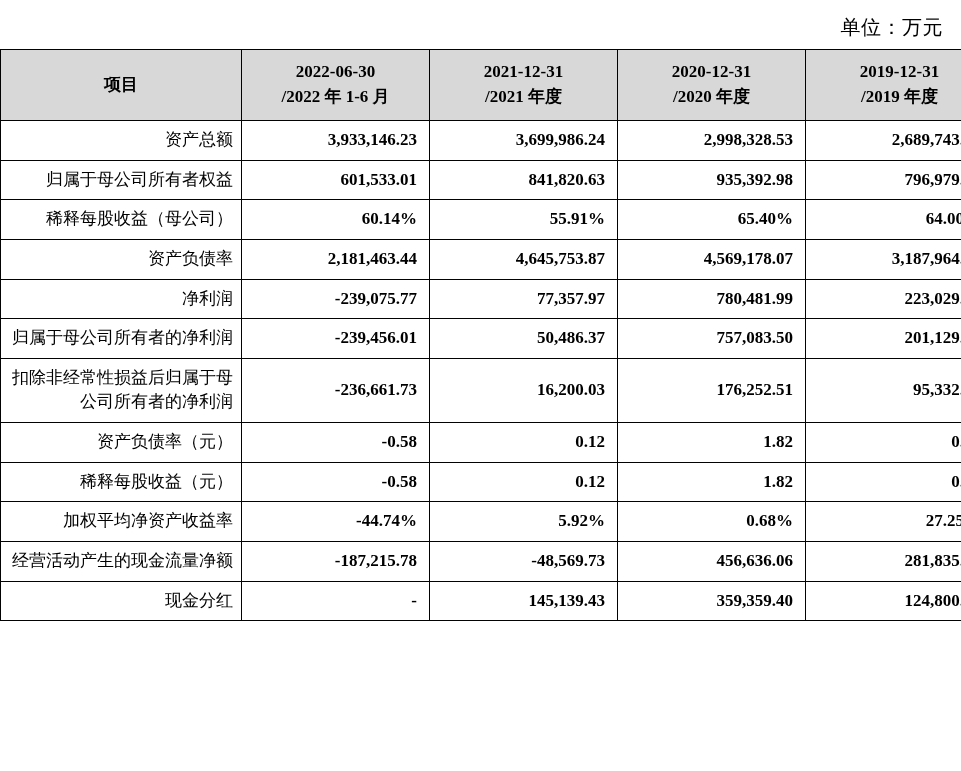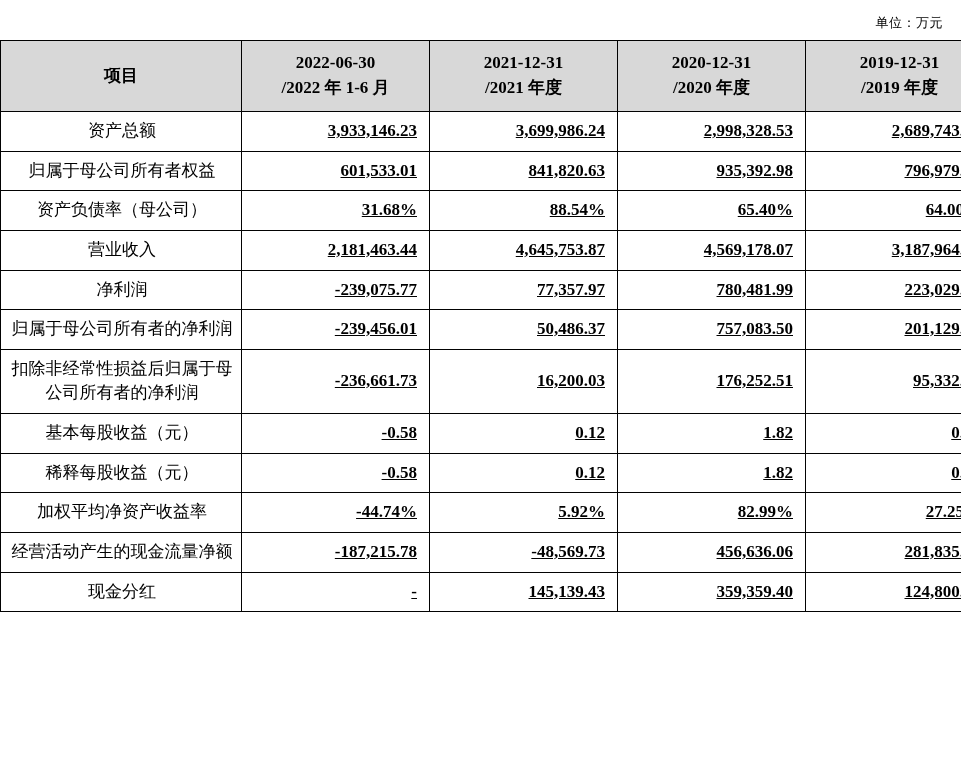--- a/index.html
+++ b/index.html
@@ -16,21 +16,21 @@
   }
   .page {
     width: 961px;
     height: 771px;
     box-sizing: border-box;
     padding: 0;
     position: relative;
   }
   .unit-line {
     text-align: right;
-    font-size: 13px;
+    font-size: 20px;
     padding: 14px 18px 8px 0;
     letter-spacing: 0.5px;
   }
   table.fin {
     border-collapse: collapse;
     width: 928px;
     margin: 0 auto;
     table-layout: fixed;
   }
   table.fin th, table.fin td {
@@ -42,30 +42,29 @@
   table.fin thead th {
     background: #d8d8d8;
     text-align: center;
     font-weight: bold;
     padding: 8px 6px;
     height: 54px;
   }
   th.col-item { width: 228px; }
   th.col-period { width: 175px; }
   td.item-cell {
-    text-align: center;
+    text-align: right;
     padding: 7px 8px 7px 10px;
     font-weight: normal;
   }
   td.num-cell {
     text-align: right;
     padding: 7px 12px 7px 6px;
     font-weight: bold;
     font-family: "Liberation Serif", "DejaVu Serif", serif;
-    text-decoration: underline;
   }
   .hdr-line1 { display: block; }
   .hdr-line2 { display: block; text-align: center; }
 </style>
 </head>
 <body>
 
 <div class="page">
 
   <div class="unit-line">单位：万元</div>
@@ -103,28 +102,28 @@
         <td class="num-cell">2,689,743.74</td>
       </tr>
       <tr>
         <td class="item-cell">归属于母公司所有者权益</td>
         <td class="num-cell">601,533.01</td>
         <td class="num-cell">841,820.63</td>
         <td class="num-cell">935,392.98</td>
         <td class="num-cell">796,979.21</td>
       </tr>
       <tr>
-        <td class="item-cell">资产负债率（母公司）</td>
-        <td class="num-cell">31.68%</td>
-        <td class="num-cell">88.54%</td>
+        <td class="item-cell">稀释每股收益（母公司）</td>
+        <td class="num-cell">60.14%</td>
+        <td class="num-cell">55.91%</td>
         <td class="num-cell">65.40%</td>
         <td class="num-cell">64.00%</td>
       </tr>
       <tr>
-        <td class="item-cell">营业收入</td>
+        <td class="item-cell">资产负债率</td>
         <td class="num-cell">2,181,463.44</td>
         <td class="num-cell">4,645,753.87</td>
         <td class="num-cell">4,569,178.07</td>
         <td class="num-cell">3,187,964.41</td>
       </tr>
       <tr>
         <td class="item-cell">净利润</td>
         <td class="num-cell">-239,075.77</td>
         <td class="num-cell">77,357.97</td>
         <td class="num-cell">780,481.99</td>
@@ -138,38 +137,38 @@
         <td class="num-cell">201,129.43</td>
       </tr>
       <tr>
         <td class="item-cell">扣除非经常性损益后归属于母公司所有者的净利润</td>
         <td class="num-cell">-236,661.73</td>
         <td class="num-cell">16,200.03</td>
         <td class="num-cell">176,252.51</td>
         <td class="num-cell">95,332.76</td>
       </tr>
       <tr>
-        <td class="item-cell">基本每股收益（元）</td>
+        <td class="item-cell">资产负债率（元）</td>
         <td class="num-cell">-0.58</td>
         <td class="num-cell">0.12</td>
         <td class="num-cell">1.82</td>
         <td class="num-cell">0.48</td>
       </tr>
       <tr>
         <td class="item-cell">稀释每股收益（元）</td>
         <td class="num-cell">-0.58</td>
         <td class="num-cell">0.12</td>
         <td class="num-cell">1.82</td>
         <td class="num-cell">0.48</td>
       </tr>
       <tr>
         <td class="item-cell">加权平均净资产收益率</td>
         <td class="num-cell">-44.74%</td>
         <td class="num-cell">5.92%</td>
-        <td class="num-cell">82.99%</td>
+        <td class="num-cell">0.68%</td>
         <td class="num-cell">27.25%</td>
       </tr>
       <tr>
         <td class="item-cell">经营活动产生的现金流量净额</td>
         <td class="num-cell">-187,215.78</td>
         <td class="num-cell">-48,569.73</td>
         <td class="num-cell">456,636.06</td>
         <td class="num-cell">281,835.59</td>
       </tr>
       <tr>

